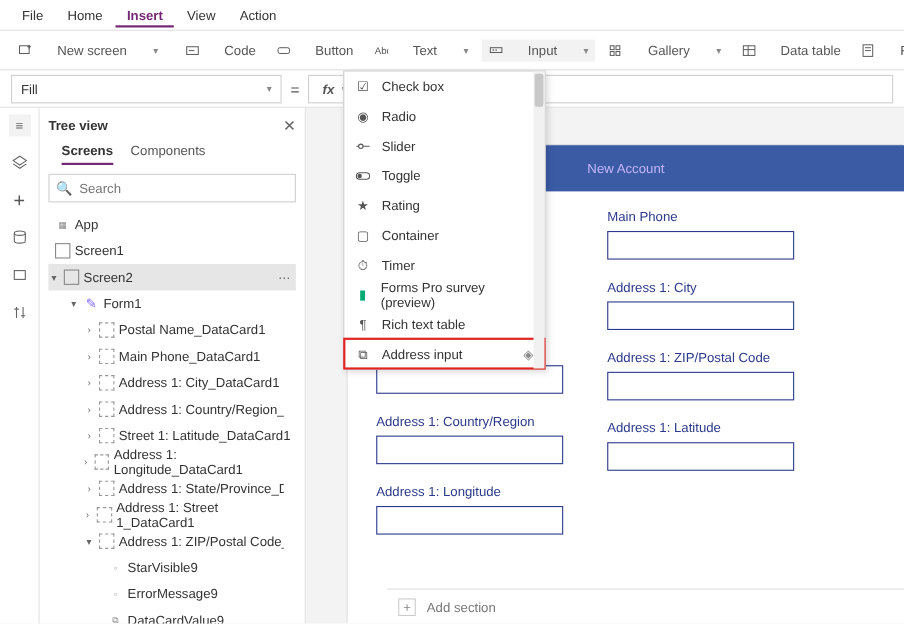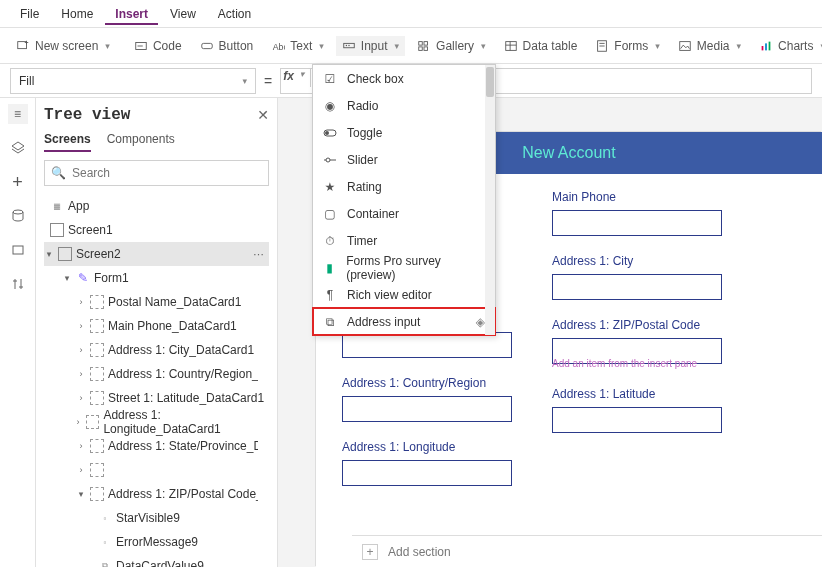--- a/index.html
+++ b/index.html
@@ -3,63 +3,63 @@
 <meta charset="utf-8">
 <style>
   * { box-sizing: border-box; margin: 0; padding: 0; font-family: "Segoe UI", Arial, sans-serif; }
   body { width: 822px; height: 567px; overflow: hidden; background: #fff; font-size: 12px; color: #333; }
   
   .menubar { height: 28px; border-bottom: 1px solid #e1e1e1; display: flex; align-items: center; padding: 0 10px; gap: 2px; }
   .menubar .mitem { padding: 4px 10px; cursor: pointer; text-align: right; }
   .menubar .mitem.active { color: #742774; font-weight: 600; border-bottom: 2px solid #742774; padding-bottom: 2px; }
   
   .ribbon { height: 36px; border-bottom: 1px solid #e1e1e1; display: flex; align-items: center; padding: 0 10px; gap: 6px; color: #555; }
-  .ribbon .rbtn { display: flex; align-items: center; gap: 5px; padding: 3px 6px; cursor: pointer; white-space: nowrap; }
+  .ribbon .rbtn { display: flex; align-items: center; gap: 22px; padding: 3px 6px; cursor: pointer; white-space: nowrap; }
   .ribbon .rbtn svg { width: 14px; height: 14px; }
   .chev { font-size: 9px; color: #888; margin-left: 2px; }
   .fauxicon { width:14px; height:14px; display:inline-block; }
   
   .formulabar { height: 34px; border-bottom: 1px solid #e1e1e1; display: flex; align-items: center; padding: 4px 10px; gap: 8px; }
   .prop-select { width: 246px; height: 26px; border: 1px solid #d0d0d0; display: flex; align-items: center; justify-content: space-between; padding: 0 8px; color: #333; background:#fff; }
   .fxeq { color: #555; font-size: 14px; }
-  .fxbox { flex: 1; height: 26px; border: 1px solid #d0d0d0; display: flex; padding: 0 2px; font-style: italic; color: #555; }
+  .fxbox { flex: 1; height: 26px; border: 1px solid #d0d0d0; display: flex; align-items: center; padding: 0 12px; font-style: italic; color: #555; }
   .fxbox .fx { font-style: italic; font-weight: 600; margin-right: 4px; }
   .fxsep { width:1px; height:18px; background:#ccc; margin-right:6px; }
   
   .main { display: flex; height: calc(567px - 28px - 36px - 34px); }
   
   .rail { width: 36px; border-right: 1px solid #e1e1e1; display: flex; flex-direction: column; align-items: center; padding-top: 6px; gap: 14px; color: #666; }
   .rail .ricon { width: 20px; height: 20px; display:flex; align-items:center; justify-content:center; cursor:pointer; }
   .rail .ricon.active { background:#f2f2f2; }
   .rail .plus { font-size: 18px; color:#555; line-height:1; }
   
   .treepanel { width: 242px; border-right: 1px solid #e1e1e1; padding: 8px 8px 0 8px; overflow:hidden; }
   .tp-head { display:flex; align-items:center; justify-content:space-between; margin-bottom:8px; }
-  .tp-title { font-size: 16px; font-weight:600; color:#333;font-family:Liberation Mono, monospace; }
+  .tp-title { font-size: 12px; font-weight:600; color:#333; }
   .tp-close { color:#666; cursor:pointer; font-size:14px; }
-  .tp-tabs { display:flex; gap:16px; margin-bottom:8px; }
+  .tp-tabs { display:flex; gap:16px; margin-bottom:8px;margin-left:12px; }
   .tp-tab { font-size:12px; color:#555; padding-bottom:4px; cursor:pointer; }
   .tp-tab.active { color:#333; border-bottom:2px solid #742774; font-weight:600; }
   .tp-search { height:26px; border:1px solid #d0d0d0; display:flex; align-items:center; padding:0 6px; gap:6px; margin-bottom:8px; color:#888; }
   .tp-search input { border:none; outline:none; flex:1; font-size:12px; }
   .tree { font-size:12px; color:#333; }
   .trow { display:flex; align-items:center; height:24px; gap:4px; cursor:pointer; padding-right:4px; }
   .trow.sel { background:#e6e6e6; }
   .tind { display:inline-block; }
   .tarrow { width:10px; color:#666; font-size:9px; text-align:center; }
   .ticon { width:14px; height:14px; display:inline-flex; align-items:center; justify-content:center; border:1px solid #888; color:#888; font-size:8px; }
   .ticon.noborder { border:none; }
   .ticon.screen { border:1px solid #888; }
   .ticon.form { border:none; color:#7b61ff; font-size:12px; }
   .ticon.card { border:1px dashed #999; }
   .trow .more { margin-left:auto; color:#666; letter-spacing:1px; font-size:11px; }
   
   .canvas { flex:1; background:#f3f3f3; position:relative; overflow:hidden; }
   .board { position:absolute; left:38px; top:34px; right:0; bottom:0; background:#fff; box-shadow: -1px -1px 0 #ddd; }
-  .board-header { height:42px; background:#3b5ba5; color:#5eead4; display:flex; align-items:center; justify-content:center; font-size:16px; }
+  .board-header { height:42px; background:#3b5ba5; color:#c4b5fd; display:flex; align-items:center; justify-content:center; font-size:12px; }
   .form-grid { display:flex; gap:40px; padding:16px 26px; }
   .form-col { display:flex; flex-direction:column; gap:18px; }
   .ffield { display:flex; flex-direction:column; gap:6px; }
   .flabel { font-size:12px; color:#2b3a8a; }
   .finput { width:170px; height:26px; border:1.5px solid #2b3a8a; background:#fff; }
   .hintlink { font-size:10px; color:#c06bc0; margin-top:-12px; }
   .addsec-bar { position:absolute; left:36px; right:0; bottom:0; height:32px; border-top:1px solid #ddd; display:flex; align-items:center; gap:10px; padding:0 10px; color:#777; }
   .addsec-plus { width:16px; height:16px; border:1px solid #ccc; display:flex; align-items:center; justify-content:center; font-size:12px; color:#888; }
   
   .dropdown { position:absolute; left:312px; top:64px; width:184px; background:#fff; border:1px solid #ccc; box-shadow: 2px 2px 6px rgba(0,0,0,0.15); z-index:50; }
@@ -288,20 +288,21 @@
       <div class="trow">
           <span class="tind" style="width:28px"></span>
           <span class="tarrow">›</span>
           <span class="ticon card"></span>
           <span style="white-space:nowrap;overflow:hidden;max-width:150px">Address 1: State/Province_DataCard1</span>
         </div>
       <div class="trow">
           <span class="tind" style="width:28px"></span>
           <span class="tarrow">›</span>
           <span class="ticon card"></span>
+          <span>Address 1: Street 1_DataCard1</span>
         </div>
       <div class="trow">
           <span class="tind" style="width:28px"></span>
           <span class="tarrow">▾</span>
           <span class="ticon card"></span>
           <span style="white-space:nowrap;overflow:hidden;max-width:150px">Address 1: ZIP/Postal Code_DataCard1</span>
         </div>
       <div class="trow">
           <span class="tind" style="width:50px"></span>
           <span class="ticon noborder">▫</span>
@@ -342,21 +343,20 @@
             <div class="flabel">Main Phone</div>
             <div class="finput"></div>
           </div>
           <div class="ffield">
             <div class="flabel">Address 1: City</div>
             <div class="finput"></div>
           </div>
           <div class="ffield">
             <div class="flabel">Address 1: ZIP/Postal Code</div>
             <div class="finput"></div>
-            <div class="hintlink">Add an item from the insert pane</div>
           </div>
           <div class="ffield">
             <div class="flabel">Address 1: Latitude</div>
             <div class="finput"></div>
           </div>
         </div>
       </div>
       <div class="addsec-bar">
         <span class="addsec-plus">+</span>
         <span>Add section</span>
@@ -366,58 +366,58 @@
 </div>
 
 <div class="dropdown">
   <div class="dditem">
       <span class="ddicon">☑</span>
       <span>Check box</span>
     </div>
   <div class="dditem">
       <span class="ddicon">◉</span>
       <span>Radio</span>
+    </div>
+  <div class="dditem">
+      <span class="ddicon">
+        <svg width="14" height="10" viewBox="0 0 14 10">
+          <line x1="1" y1="5" x2="13" y2="5" stroke="#555"></line>
+          <circle cx="5" cy="5" r="2" fill="#fff" stroke="#555"></circle>
+        </svg>
+      </span>
+      <span>Slider</span>
     </div>
   <div class="dditem">
       <span class="ddicon">
         <svg width="14" height="10" viewBox="0 0 14 10">
           <rect x="1" y="2" width="12" height="6" rx="3" fill="none" stroke="#555"></rect>
           <circle cx="4" cy="5" r="2" fill="#555"></circle>
         </svg>
       </span>
       <span>Toggle</span>
     </div>
   <div class="dditem">
-      <span class="ddicon">
-        <svg width="14" height="10" viewBox="0 0 14 10">
-          <line x1="1" y1="5" x2="13" y2="5" stroke="#555"></line>
-          <circle cx="5" cy="5" r="2" fill="#fff" stroke="#555"></circle>
-        </svg>
-      </span>
-      <span>Slider</span>
-    </div>
-  <div class="dditem">
       <span class="ddicon star">★</span>
       <span>Rating</span>
     </div>
   <div class="dditem">
       <span class="ddicon">▢</span>
       <span>Container</span>
     </div>
   <div class="dditem">
       <span class="ddicon">⏱</span>
       <span>Timer</span>
     </div>
   <div class="dditem">
       <span class="ddicon" style="color:#0a7">▮</span>
       <span>Forms Pro survey (preview)</span>
     </div>
   <div class="dditem">
       <span class="ddicon">¶</span>
-      <span>Rich view editor</span>
+      <span>Rich text table</span>
     </div>
   <div class="dditem highlight">
       <span class="ddicon">⧉</span>
       <span>Address input</span>
       <span class="premium">◈</span>
     </div>
   <div class="dd-scroll">
       <div class="dd-thumb"></div>
     </div>
 </div>

